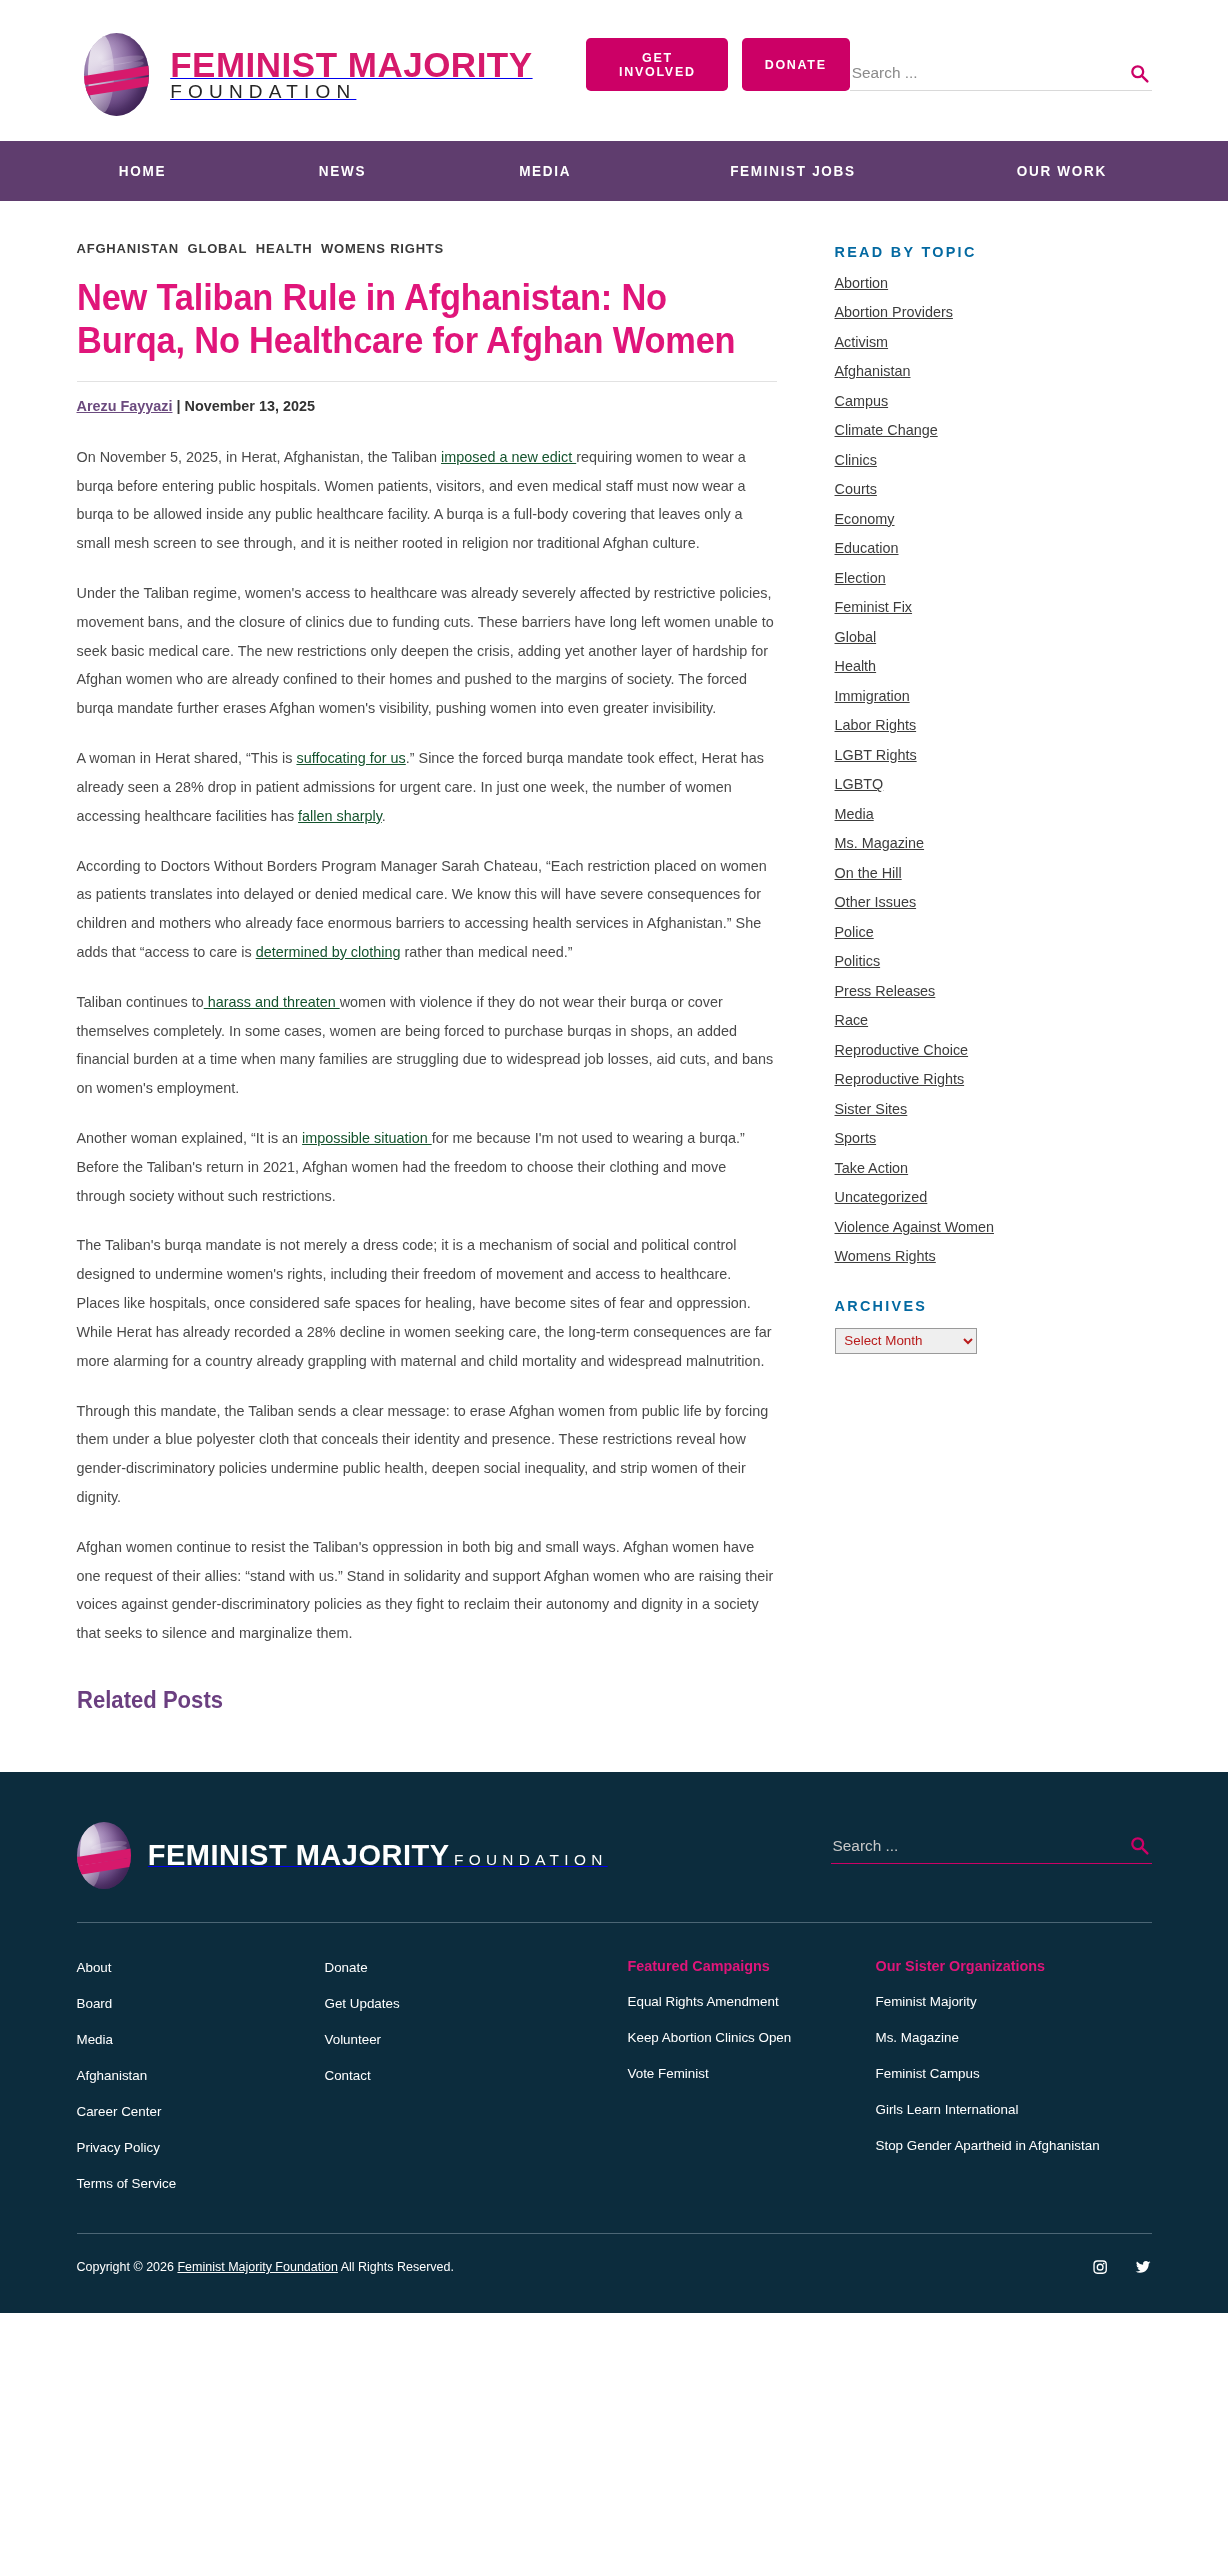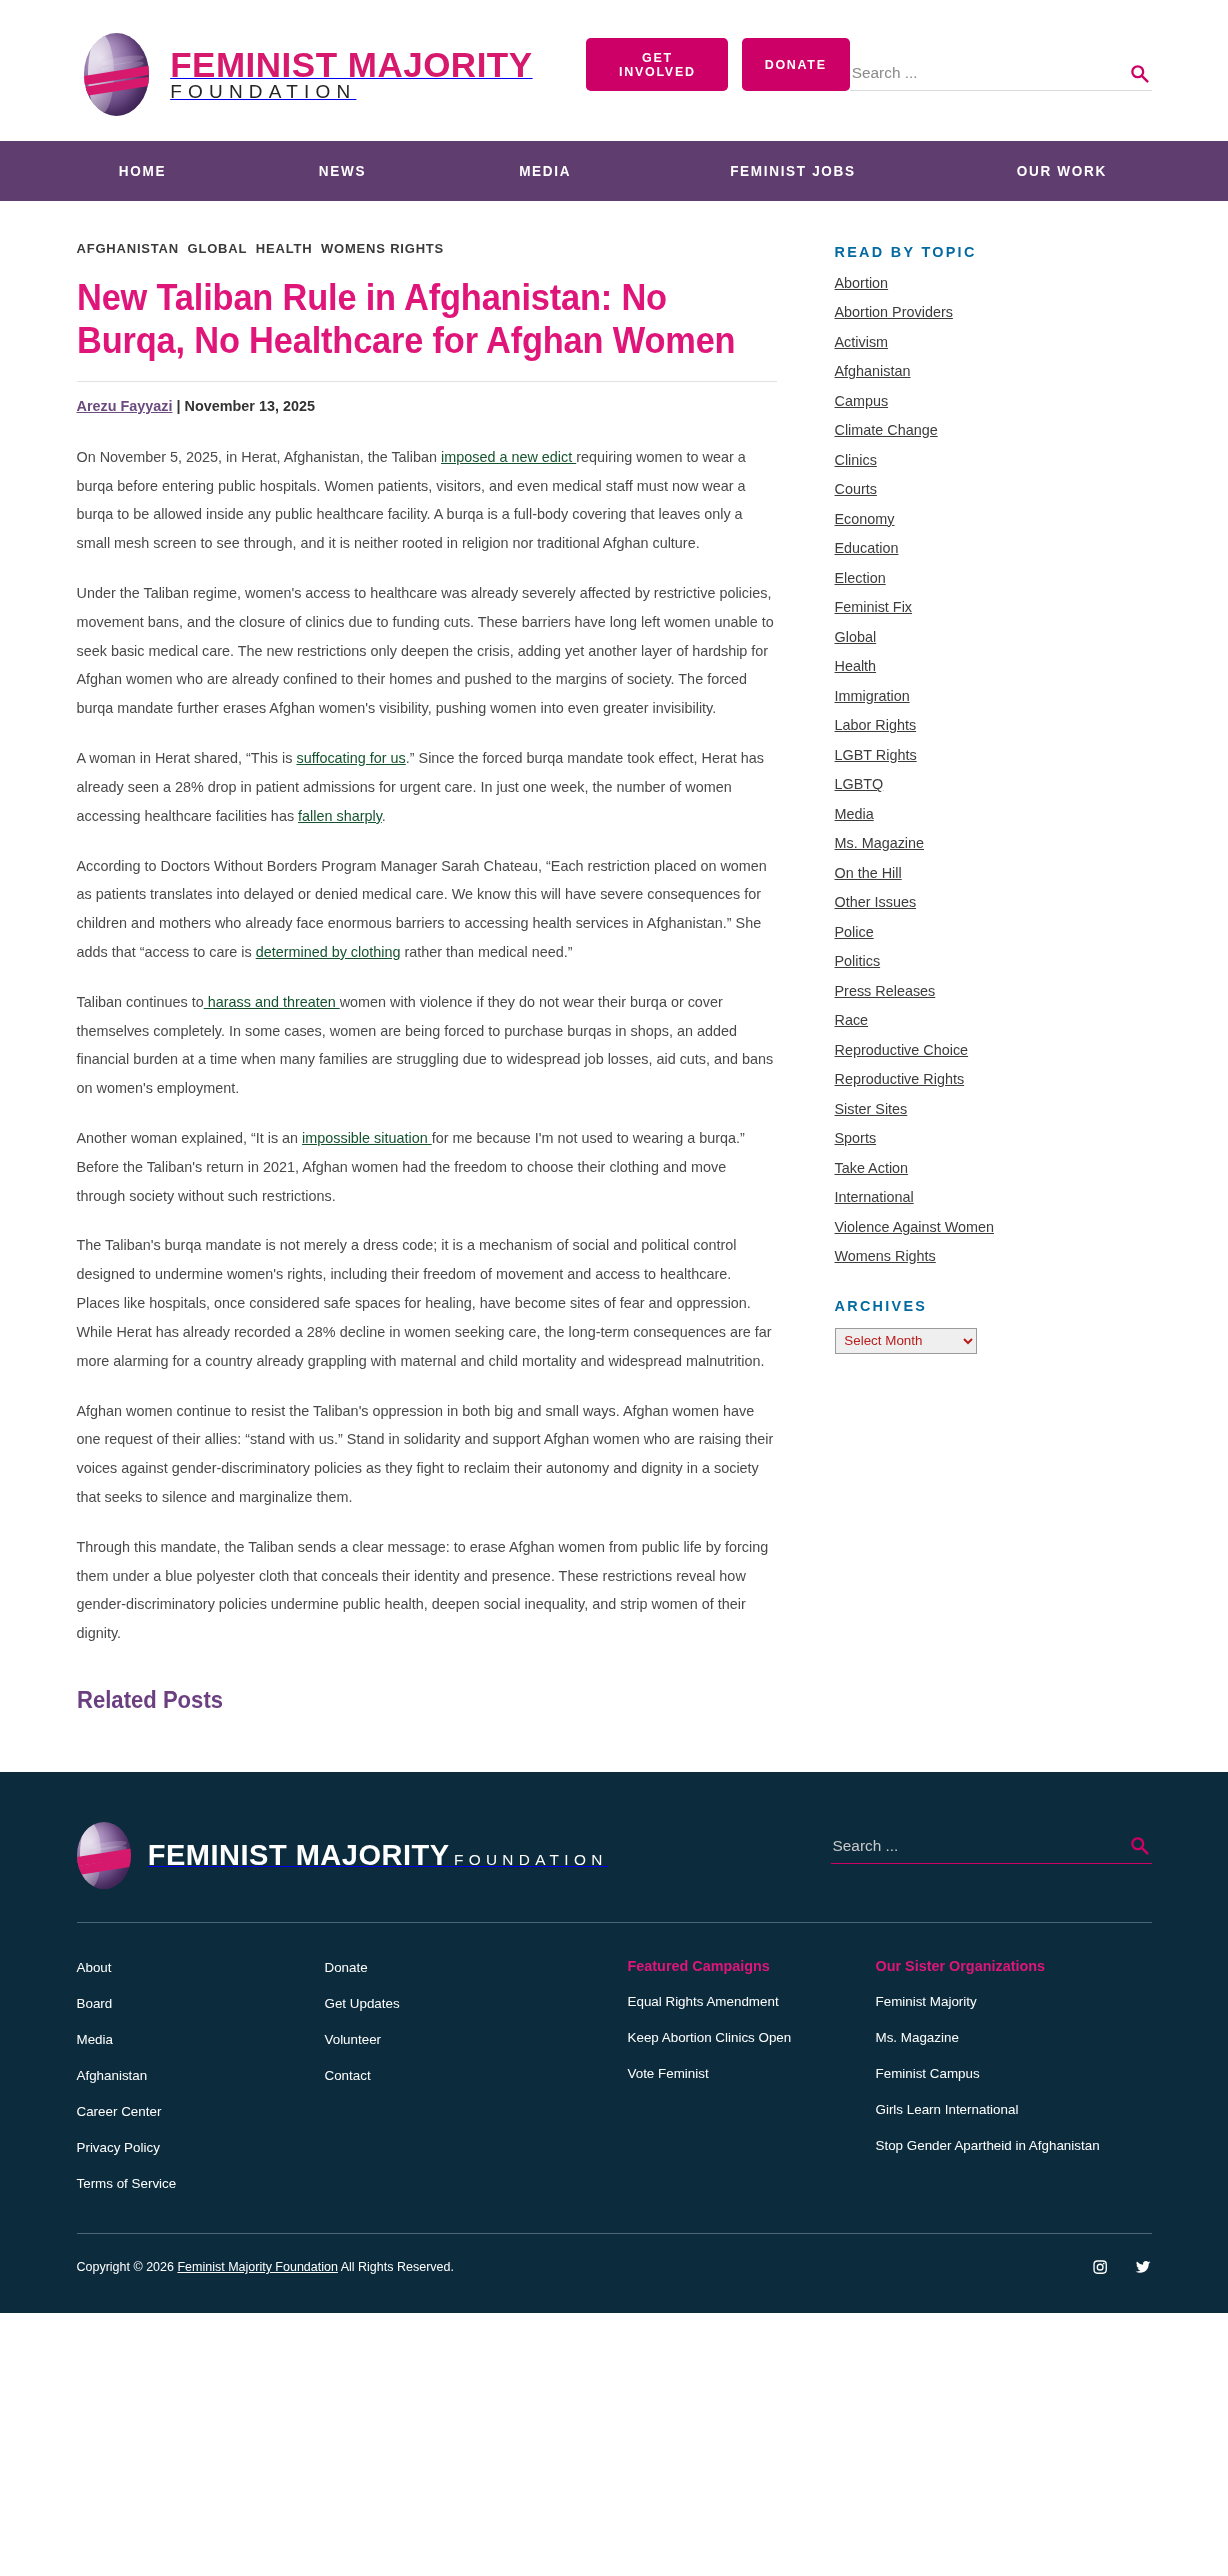--- a/index.html
+++ b/index.html
@@ -218,22 +218,22 @@
       </div>
 
       <div id="article-body">
           <p>On November 5, 2025, in Herat, Afghanistan, the Taliban <a href="#">imposed a new edict </a>requiring women to wear a burqa before entering public hospitals. Women patients, visitors, and even medical staff must now wear a burqa to be allowed inside any public healthcare facility. A burqa is a full-body covering that leaves only a small mesh screen to see through, and it is neither rooted in religion nor traditional Afghan culture.</p>
           <p>Under the Taliban regime, women's access to healthcare was already severely affected by restrictive policies, movement bans, and the closure of clinics due to funding cuts. These barriers have long left women unable to seek basic medical care. The new restrictions only deepen the crisis, adding yet another layer of hardship for Afghan women who are already confined to their homes and pushed to the margins of society. The forced burqa mandate further erases Afghan women's visibility, pushing women into even greater invisibility.</p>
           <p>A woman in Herat shared, “This is <a href="#">suffocating for us</a>.” Since the forced burqa mandate took effect, Herat has already seen a 28% drop in patient admissions for urgent care. In just one week, the number of women accessing healthcare facilities has <a href="#">fallen sharply</a>.</p>
           <p>According to Doctors Without Borders Program Manager Sarah Chateau, “Each restriction placed on women as patients translates into delayed or denied medical care. We know this will have severe consequences for children and mothers who already face enormous barriers to accessing health services in Afghanistan.” She adds that “access to care is <a href="#">determined by clothing</a> rather than medical need.”</p>
           <p>Taliban continues to<a href="#"> harass and threaten </a>women with violence if they do not wear their burqa or cover themselves completely. In some cases, women are being forced to purchase burqas in shops, an added financial burden at a time when many families are struggling due to widespread job losses, aid cuts, and bans on women's employment.</p>
           <p>Another woman explained, “It is an <a href="#">impossible situation </a>for me because I'm not used to wearing a burqa.” Before the Taliban's return in 2021, Afghan women had the freedom to choose their clothing and move through society without such restrictions.</p>
           <p>The Taliban's burqa mandate is not merely a dress code; it is a mechanism of social and political control designed to undermine women's rights, including their freedom of movement and access to healthcare. Places like hospitals, once considered safe spaces for healing, have become sites of fear and oppression. While Herat has already recorded a 28% decline in women seeking care, the long-term consequences are far more alarming for a country already grappling with maternal and child mortality and widespread malnutrition.</p>
+          <p>Through this mandate, the Taliban sends a clear message: to erase Afghan women from public life by forcing them under a blue polyester cloth that conceals their identity and presence. These restrictions reveal how gender-discriminatory policies undermine public health, deepen social inequality, and strip women of their dignity.</p>
           <p>Afghan women continue to resist the Taliban's oppression in both big and small ways. Afghan women have one request of their allies: “stand with us.” Stand in solidarity and support Afghan women who are raising their voices against gender-discriminatory policies as they fight to reclaim their autonomy and dignity in a society that seeks to silence and marginalize them.</p>
-          <p>Through this mandate, the Taliban sends a clear message: to erase Afghan women from public life by forcing them under a blue polyester cloth that conceals their identity and presence. These restrictions reveal how gender-discriminatory policies undermine public health, deepen social inequality, and strip women of their dignity.</p>
         </div>
 
       <h2 class="related-title">Related Posts</h2>
     </main>
 
     <aside class="sidebar">
       <h3 class="widget-title">READ BY TOPIC</h3>
       <ul class="topic-list" id="topic-list">
           <li><a href="#">Abortion</a></li>
           <li><a href="#">Abortion Providers</a></li>
@@ -259,21 +259,21 @@
           <li><a href="#">Other Issues</a></li>
           <li><a href="#">Police</a></li>
           <li><a href="#">Politics</a></li>
           <li><a href="#">Press Releases</a></li>
           <li><a href="#">Race</a></li>
           <li><a href="#">Reproductive Choice</a></li>
           <li><a href="#">Reproductive Rights</a></li>
           <li><a href="#">Sister Sites</a></li>
           <li><a href="#">Sports</a></li>
           <li><a href="#">Take Action</a></li>
-          <li><a href="#">International</a></li>
+          <li><a href="#">Uncategorized</a></li>
           <li><a href="#">Violence Against Women</a></li>
           <li><a href="#">Womens Rights</a></li>
         </ul>
 
       <h3 class="widget-title">ARCHIVES</h3>
       <select class="archives-select" id="archives-select"><option>Select Month</option></select>
     </aside>
   </div>
 </div>
 

